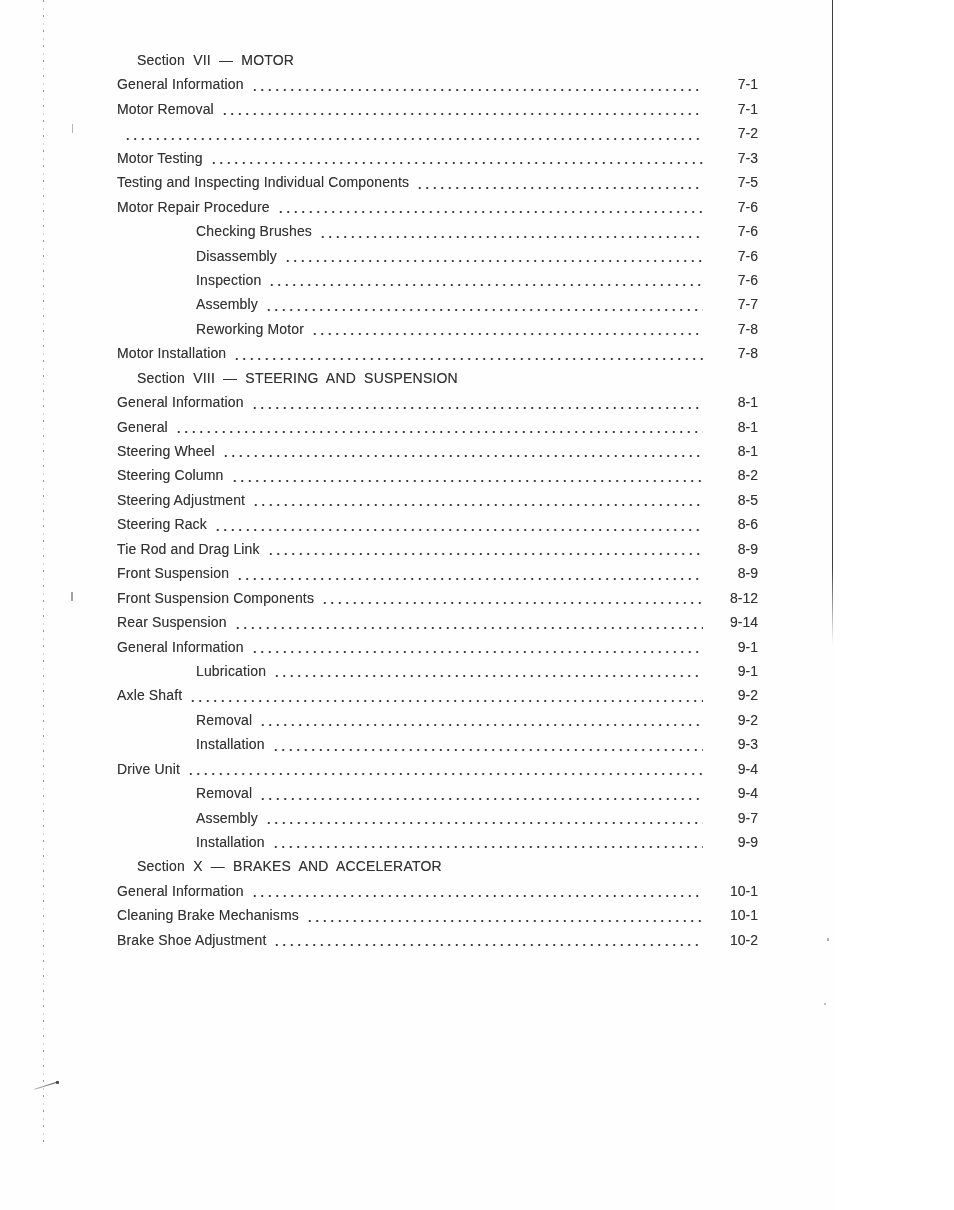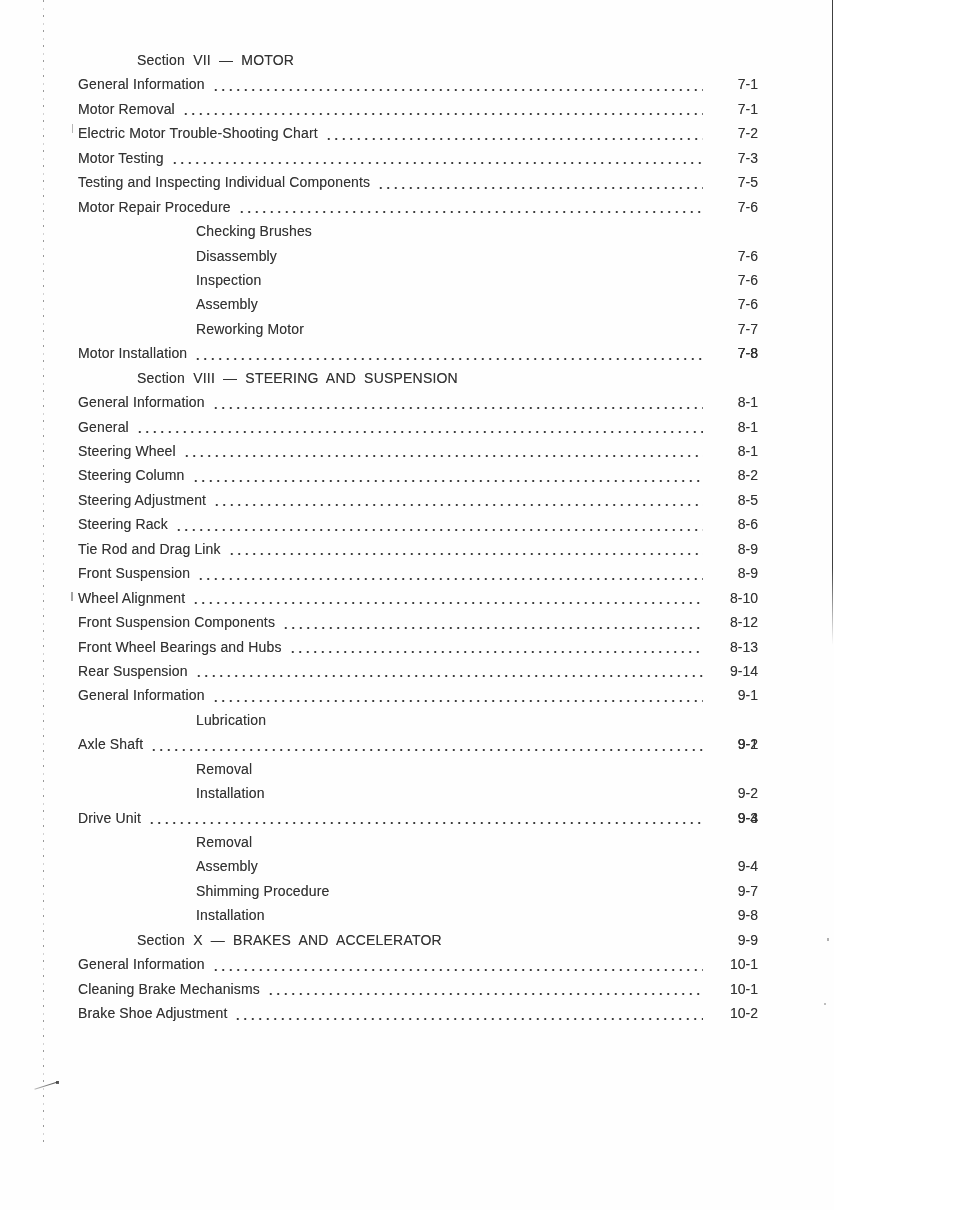--- a/index.html
+++ b/index.html
@@ -27,22 +27,22 @@
     display: flex;
     height: 24.45px;
     line-height: 24.45px;
     white-space: nowrap;
   }
   .row.header {
     padding-left: 137px;
     word-spacing: 4px;
     letter-spacing: 0.2px;
   }
-  .row.l1 { padding-left: 78px; }
-  .row.l2 { padding-left: 196px; flex-direction: column; }
+  .row.l1 { padding-left: 117px; }
+  .row.l2 { padding-left: 196px; }
   .label {
     flex: 0 0 auto;
     text-shadow: 0 0 0.5px rgba(51,51,51,0.45);
     letter-spacing: 0.15px;
   }
   .section-title {
     text-shadow: 0 0 0.5px rgba(45,45,45,0.5);
   }
   .dots {
     flex: 1 1 auto;
@@ -125,21 +125,20 @@
         <span class="label">General Information</span>
         <span class="dots"></span>
         <span class="pagenum">7-1</span>
       </div>
       <div class="row l1">
         <span class="label">Motor Removal</span>
         <span class="dots"></span>
         <span class="pagenum">7-1</span>
       </div>
       <div class="row l1">
-        <span class="label">Electric Motor Trouble-Shooting Chart</span>
         <span class="dots"></span>
         <span class="pagenum">7-2</span>
       </div>
       <div class="row l1">
         <span class="label">Motor Testing</span>
         <span class="dots"></span>
         <span class="pagenum">7-3</span>
       </div>
       <div class="row l1">
         <span class="label">Testing and Inspecting Individual Components</span>
@@ -218,35 +217,25 @@
         <span class="label">Tie Rod and Drag Link</span>
         <span class="dots"></span>
         <span class="pagenum">8-9</span>
       </div>
       <div class="row l1">
         <span class="label">Front Suspension</span>
         <span class="dots"></span>
         <span class="pagenum">8-9</span>
       </div>
       <div class="row l1">
-        <span class="label">Wheel Alignment</span>
-        <span class="dots"></span>
-        <span class="pagenum">8-10</span>
-      </div>
-      <div class="row l1">
         <span class="label">Front Suspension Components</span>
         <span class="dots"></span>
         <span class="pagenum">8-12</span>
       </div>
       <div class="row l1">
-        <span class="label">Front Wheel Bearings and Hubs</span>
-        <span class="dots"></span>
-        <span class="pagenum">8-13</span>
-      </div>
-      <div class="row l1">
         <span class="label">Rear Suspension</span>
         <span class="dots"></span>
         <span class="pagenum">9-14</span>
       </div>
       <div class="row l1">
         <span class="label">General Information</span>
         <span class="dots"></span>
         <span class="pagenum">9-1</span>
       </div>
       <div class="row l2">
@@ -276,25 +265,20 @@
       </div>
       <div class="row l2">
         <span class="label">Removal</span>
         <span class="dots"></span>
         <span class="pagenum">9-4</span>
       </div>
       <div class="row l2">
         <span class="label">Assembly</span>
         <span class="dots"></span>
         <span class="pagenum">9-7</span>
-      </div>
-      <div class="row l2">
-        <span class="label">Shimming Procedure</span>
-        <span class="dots"></span>
-        <span class="pagenum">9-8</span>
       </div>
       <div class="row l2">
         <span class="label">Installation</span>
         <span class="dots"></span>
         <span class="pagenum">9-9</span>
       </div>
       <div class="row header">
         <span class="section-title">Section X — BRAKES AND ACCELERATOR</span>
       </div>
       <div class="row l1">

